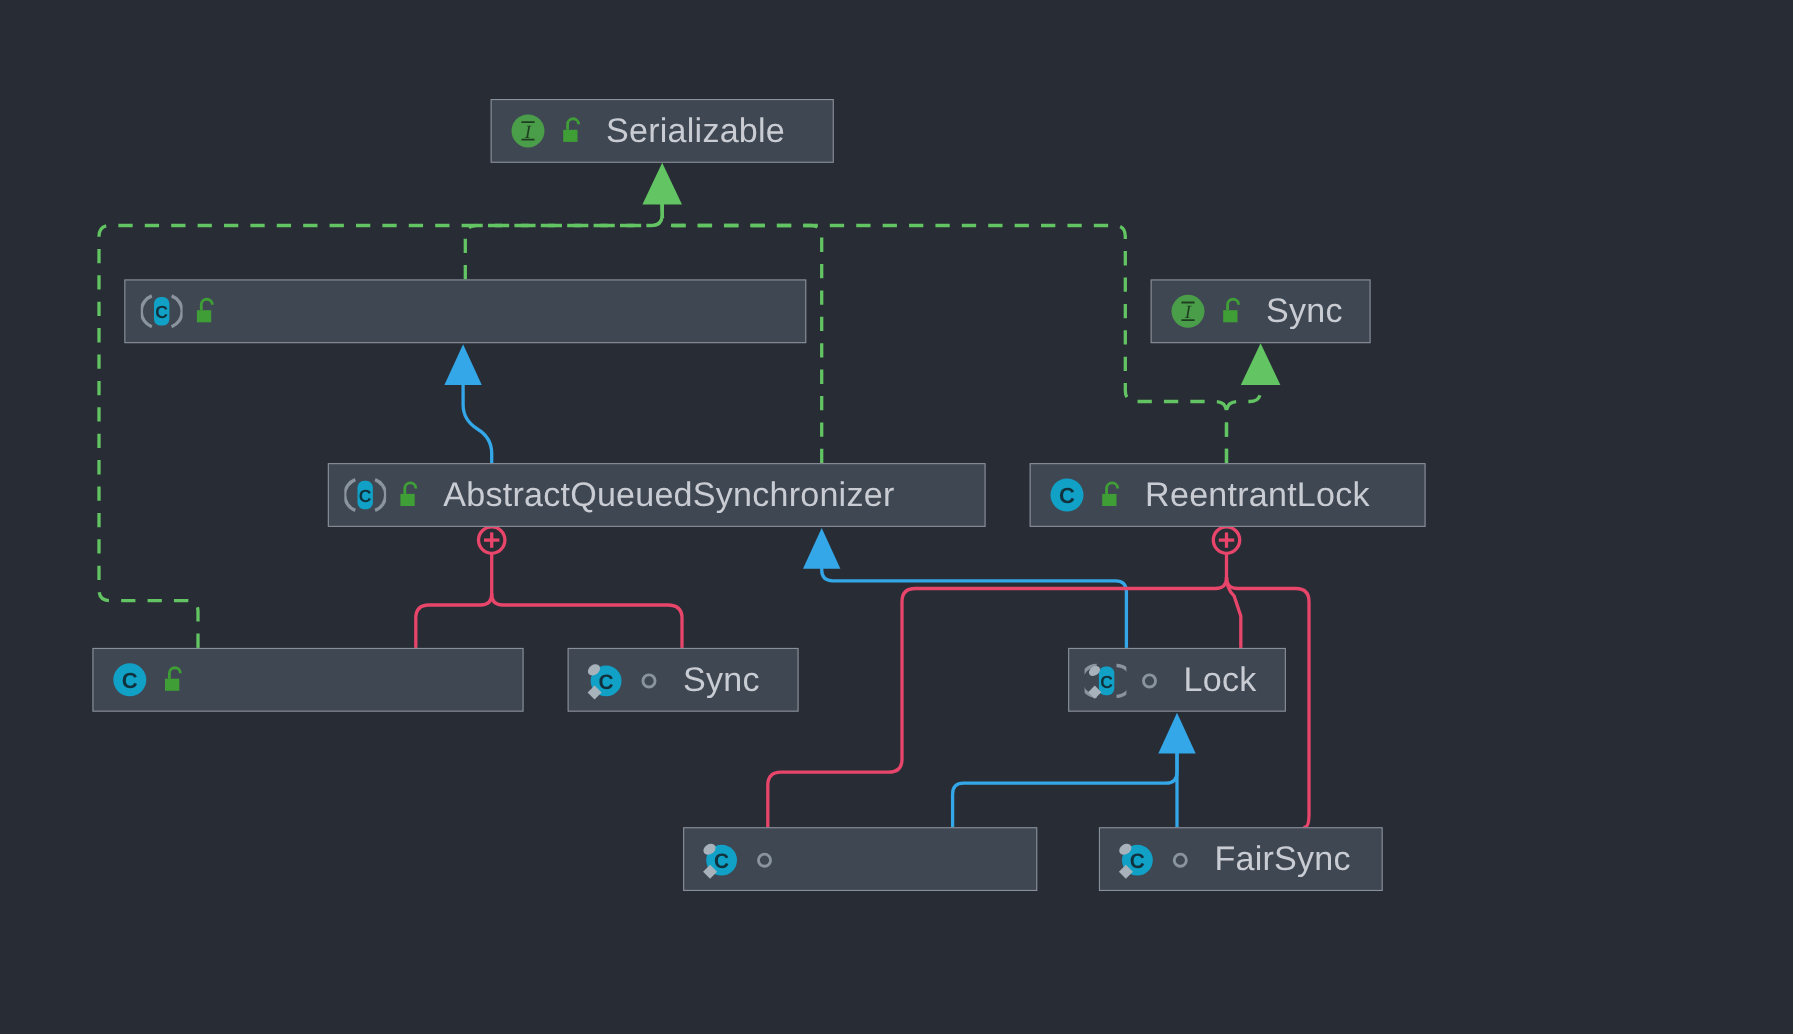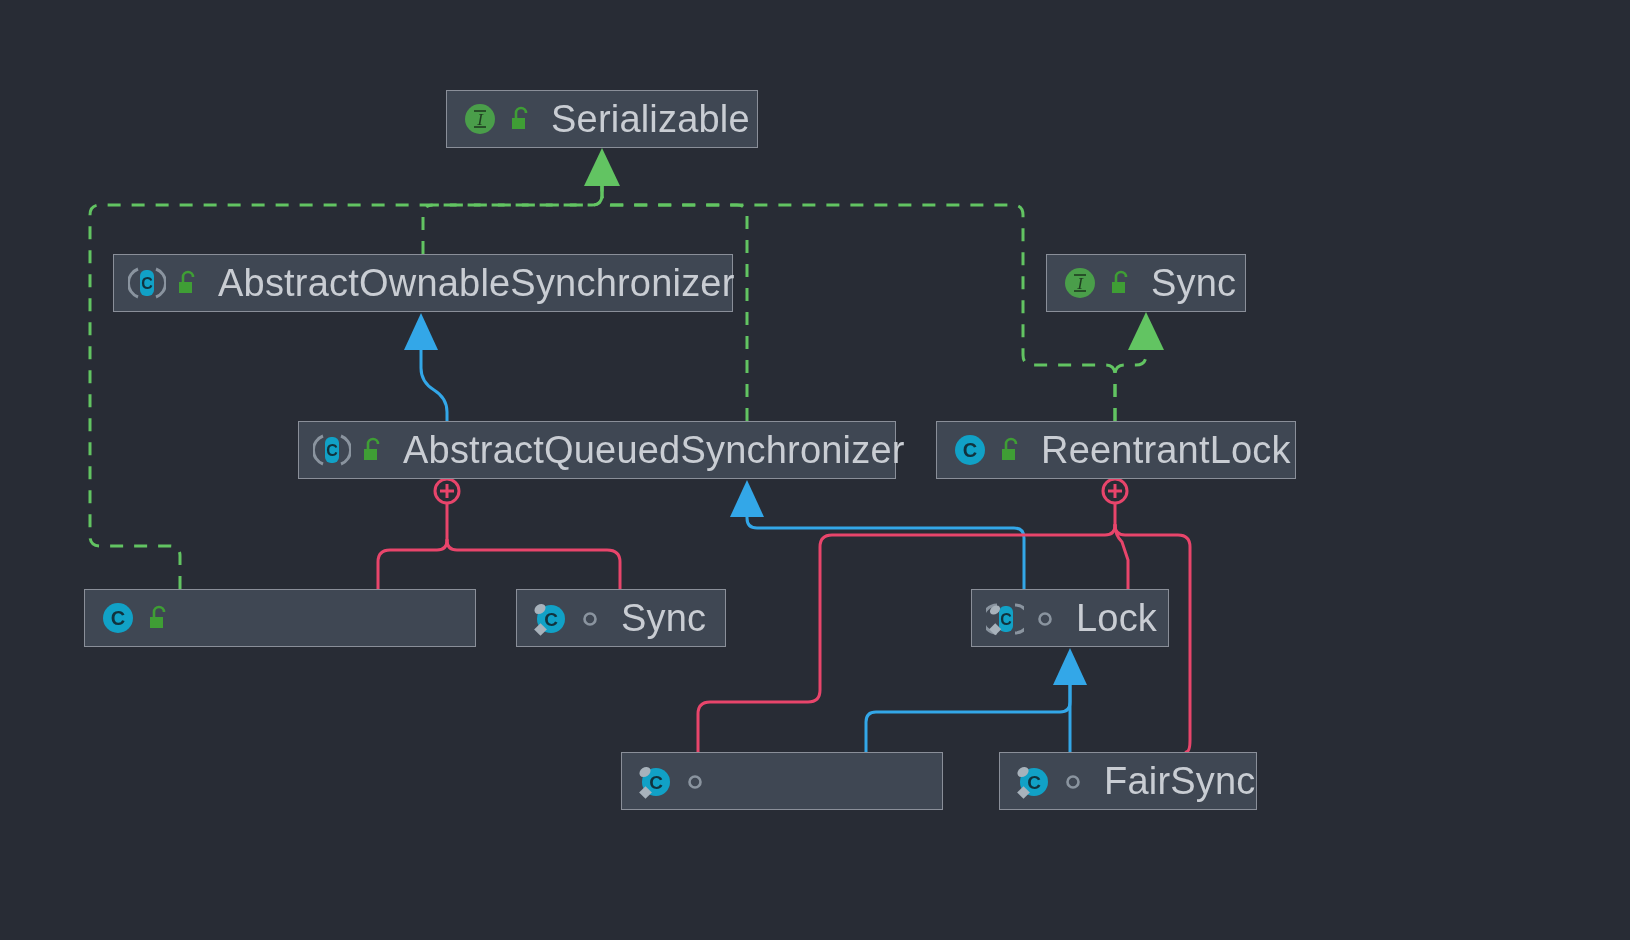--- a/index.html
+++ b/index.html
@@ -31,21 +31,21 @@
     box-sizing: border-box;
     background: #3f4753;
     border: 1px solid #8a8f99;
     display: flex;
     align-items: center;
     padding-left: 14px;
     color: #cfd3d8;
     white-space: nowrap;
   }
   .node-label {
-    font-size: 38px;
+    font-size: 31px;
     letter-spacing: 0.2px;
     color: #c9cdd3;
     font-weight: 400;
   }
   .icon-stereotype {
     flex: 0 0 auto;
     width: 38px;
     height: 38px;
     position: relative;
     margin-right: 6px;
@@ -158,21 +158,20 @@
         <rect x="12" y="6" width="14" height="26" rx="6" fill="#11a1c6"></rect>
         <text x="19" y="25" font-family="Liberation Sans, sans-serif" font-size="16" font-weight="bold" text-anchor="middle" fill="#11323d">C</text>
       </svg>
     </span>
     <span class="icon-visibility">
       <svg viewBox="0 0 30 30" width="30" height="30">
         <path d="M11 14 L11 9 A5 5 0 0 1 21 9" fill="none" stroke="#3f9e35" stroke-width="2.6"></path>
         <rect x="7" y="14" width="13" height="11" fill="#3f9e35"></rect>
       </svg>
     </span>
-    <span class="node-label">AbstractOwnableSynchronizer</span>
   </div>
 
   <div class="uml-node" style="left:1046px; top:254px; width:200px; height:58px;">
     <span class="icon-stereotype">
       <svg viewBox="0 0 38 38" width="38" height="38">
         <circle cx="19" cy="19" r="15" fill="#4a9e4a"></circle>
         <text x="19" y="25" font-family="Liberation Serif, serif" font-size="17" font-style="italic" text-anchor="middle" fill="#1f3d20">I</text>
         <line x1="13" y1="11" x2="25" y2="11" stroke="#1f3d20" stroke-width="1.6"></line>
         <line x1="13" y1="27" x2="25" y2="27" stroke="#1f3d20" stroke-width="1.6"></line>
       </svg>

